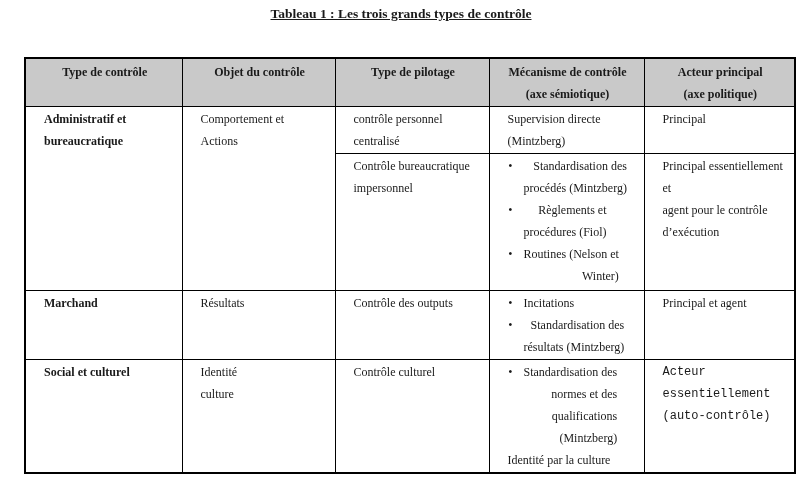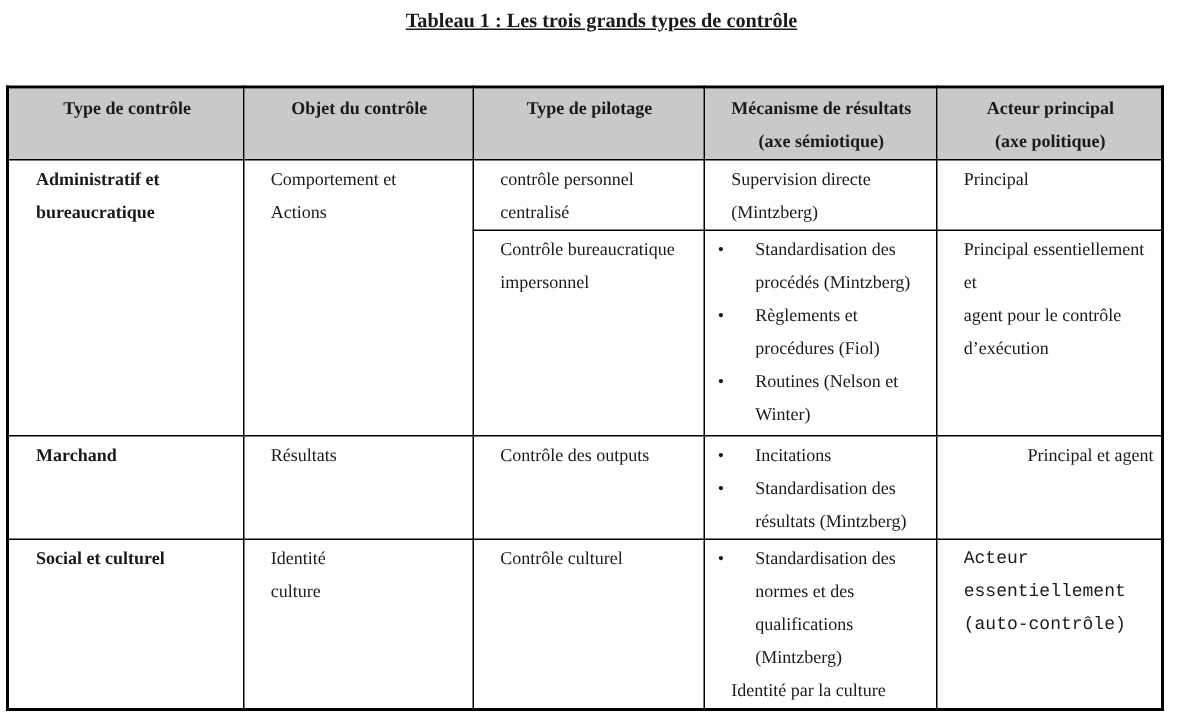--- a/index.html
+++ b/index.html
@@ -21,21 +21,21 @@
     left: 16px;
     width: 770px;
     text-align: center;
     font-size: 13.5px;
     font-weight: bold;
     text-decoration: underline;
     color: #1a1a1a;
   }
   table.doc-table {
     position: absolute;
-    left: 4px;
+    left: 24px;
     top: 57px;
     width: 770px;
     border-collapse: collapse;
     table-layout: fixed;
     border: 2px solid #000000;
   }
   .doc-table th, .doc-table td {
     border: 1px solid #000000;
     vertical-align: top;
     padding: 1px 5px 1px 7px;
@@ -50,25 +50,26 @@
     text-align: center;
     padding-top: 2px;
   }
   .row-header  { height: 46px; }
   .row-1a      { height: 47px; }
   .row-1b      { height: 137px; }
   .row-2       { height: 65px; padding-left: 45px; }
   .row-3       { height: 111px; }
   .pre  { white-space: pre-line; margin-left: 11px; }
   .bold { font-weight: bold; }
-  .v-mid { vertical-align: middle; text-align: right; }
+  .v-mid { vertical-align: middle; }
   .v-bot { vertical-align: bottom; padding-bottom: 3px; font-family: Liberation Mono, monospace; }
   .bullet {
     display: flex;
     align-items: flex-start;
+    text-align: right;
   }
   .bullet::before {
     content: "\2022";
     flex: 0 0 14px;
     width: 14px;
     padding-left: 2px;
     font-size: 12px;
   }
 </style>
 </head>
@@ -92,21 +93,21 @@
       <th>
         <div>Type de contrôle</div>
       </th>
       <th>
         <div>Objet du contrôle</div>
       </th>
       <th>
         <div>Type de pilotage</div>
       </th>
       <th>
-        <div>Mécanisme de résultats</div>
+        <div>Mécanisme de contrôle</div>
         <div>(axe sémiotique)</div>
       </th>
       <th>
         <div>Acteur principal</div>
         <div>(axe politique)</div>
       </th>
     </tr>
 
     <tr class="row-1a">
       <td rowspan="2">

